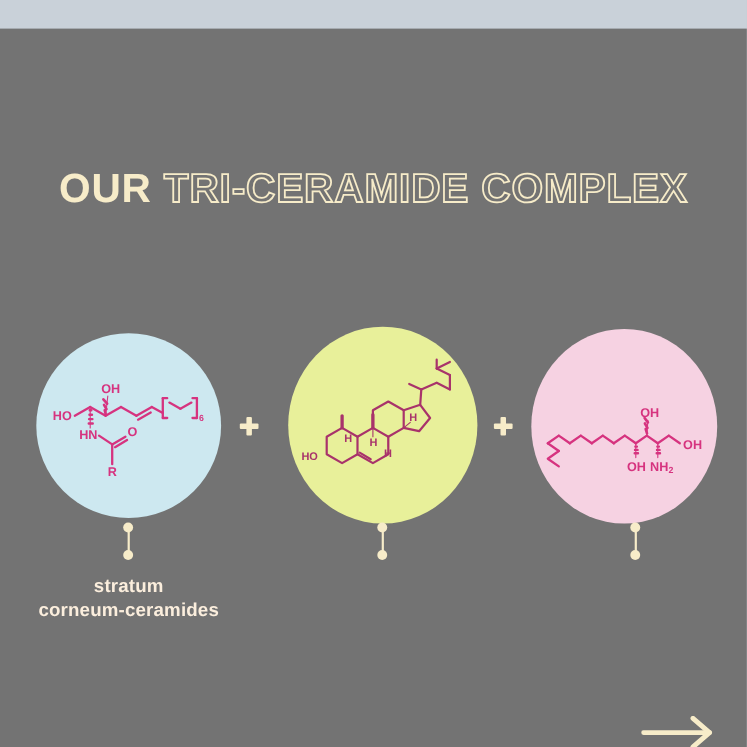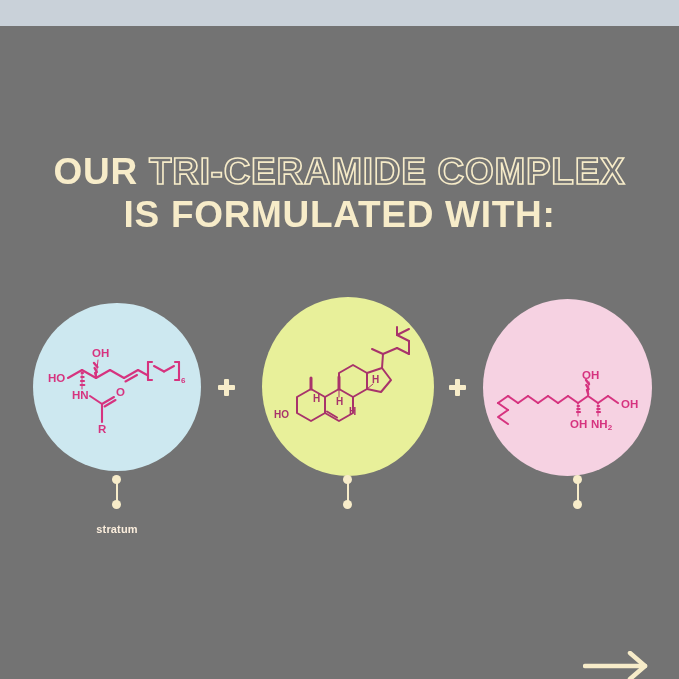--- a/index.html
+++ b/index.html
@@ -128,21 +128,21 @@
 
   .conn-1 { left: 112px; top: 449px; }
   .conn-2 { left: 343px; top: 449px; }
   .conn-3 { left: 573px; top: 449px; }
 
   
   .label {
     position: absolute;
     text-align: center;
     color: #fbeedd;
-    font-size: 11px;
+    font-size: 17px;
     font-weight: 600;
     letter-spacing: 0.15px;
     line-height: 1.32;
     user-select: none;
   }
   .label-1 { left: 0;   top: 496px; width: 234px; }
   .label-2 { left: 232px; top: 496px; width: 224px; }
   .label-3 { left: 456px; top: 496px; width: 223px; }
 
   
@@ -155,21 +155,20 @@
   }
   .next-arrow svg { display: block; }
 </style>
 </head>
 <body>
 
 <div class="poster" style="background: #737373; margin-top: 26px;">
 
   <div class="headline">
     <span class="headline-line headline-line-1"><span class="word-solid">OUR</span> <span class="word-outline">TRI-CERAMIDE COMPLEX</span></span>
-    <span class="headline-line headline-line-2 word-solid">IS FORMULATED WITH:</span>
   </div>
 
   <div class="row">
 
     <div class="bubble bubble-1" style="background: rgb(205, 232, 240);">
       <svg width="150" height="110" viewBox="0 0 150 110">
         <g fill="none" stroke="#d6337f" stroke-width="2.1" stroke-linecap="round" stroke-linejoin="round">
 
           <path d="M26,46 L40,38"></path>
           <path d="M40,38 L54,46"></path>
@@ -305,20 +304,21 @@
     <div class="node node-bottom"></div>
   </div>
   <div class="connector conn-3">
     <div class="stem"></div>
     <div class="node node-top"></div>
     <div class="node node-bottom"></div>
   </div>
 
   <div class="label label-1">
     <span>stratum</span><br>
+    <span>corneum-ceramides</span>
   </div>
 
   <div class="next-arrow">
     <svg width="70" height="30" viewBox="0 0 70 30">
       <g fill="none" stroke="#f7ecc9" stroke-width="4.5" stroke-linecap="round" stroke-linejoin="round">
         <path d="M2,15 L62,15"></path>
         <path d="M47,2 L62,15 L47,28"></path>
       </g>
     </svg>
   </div>

